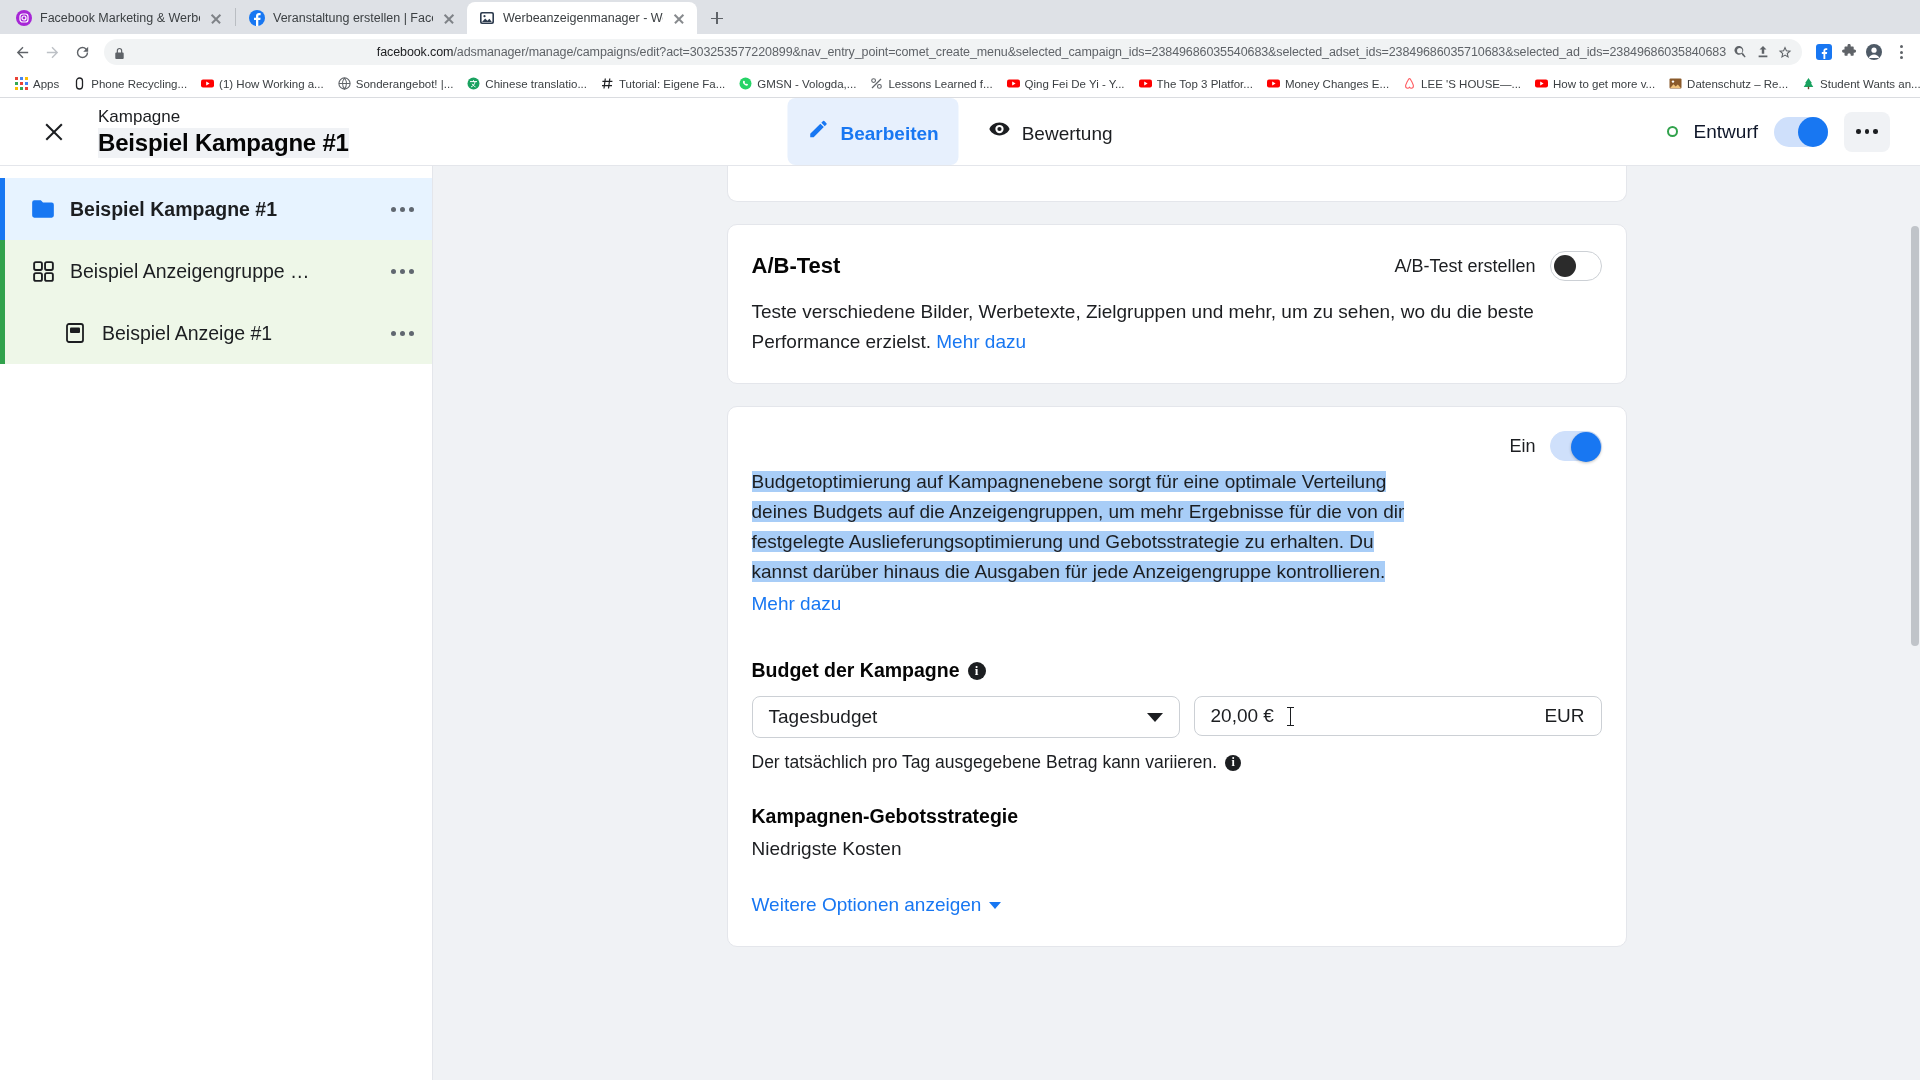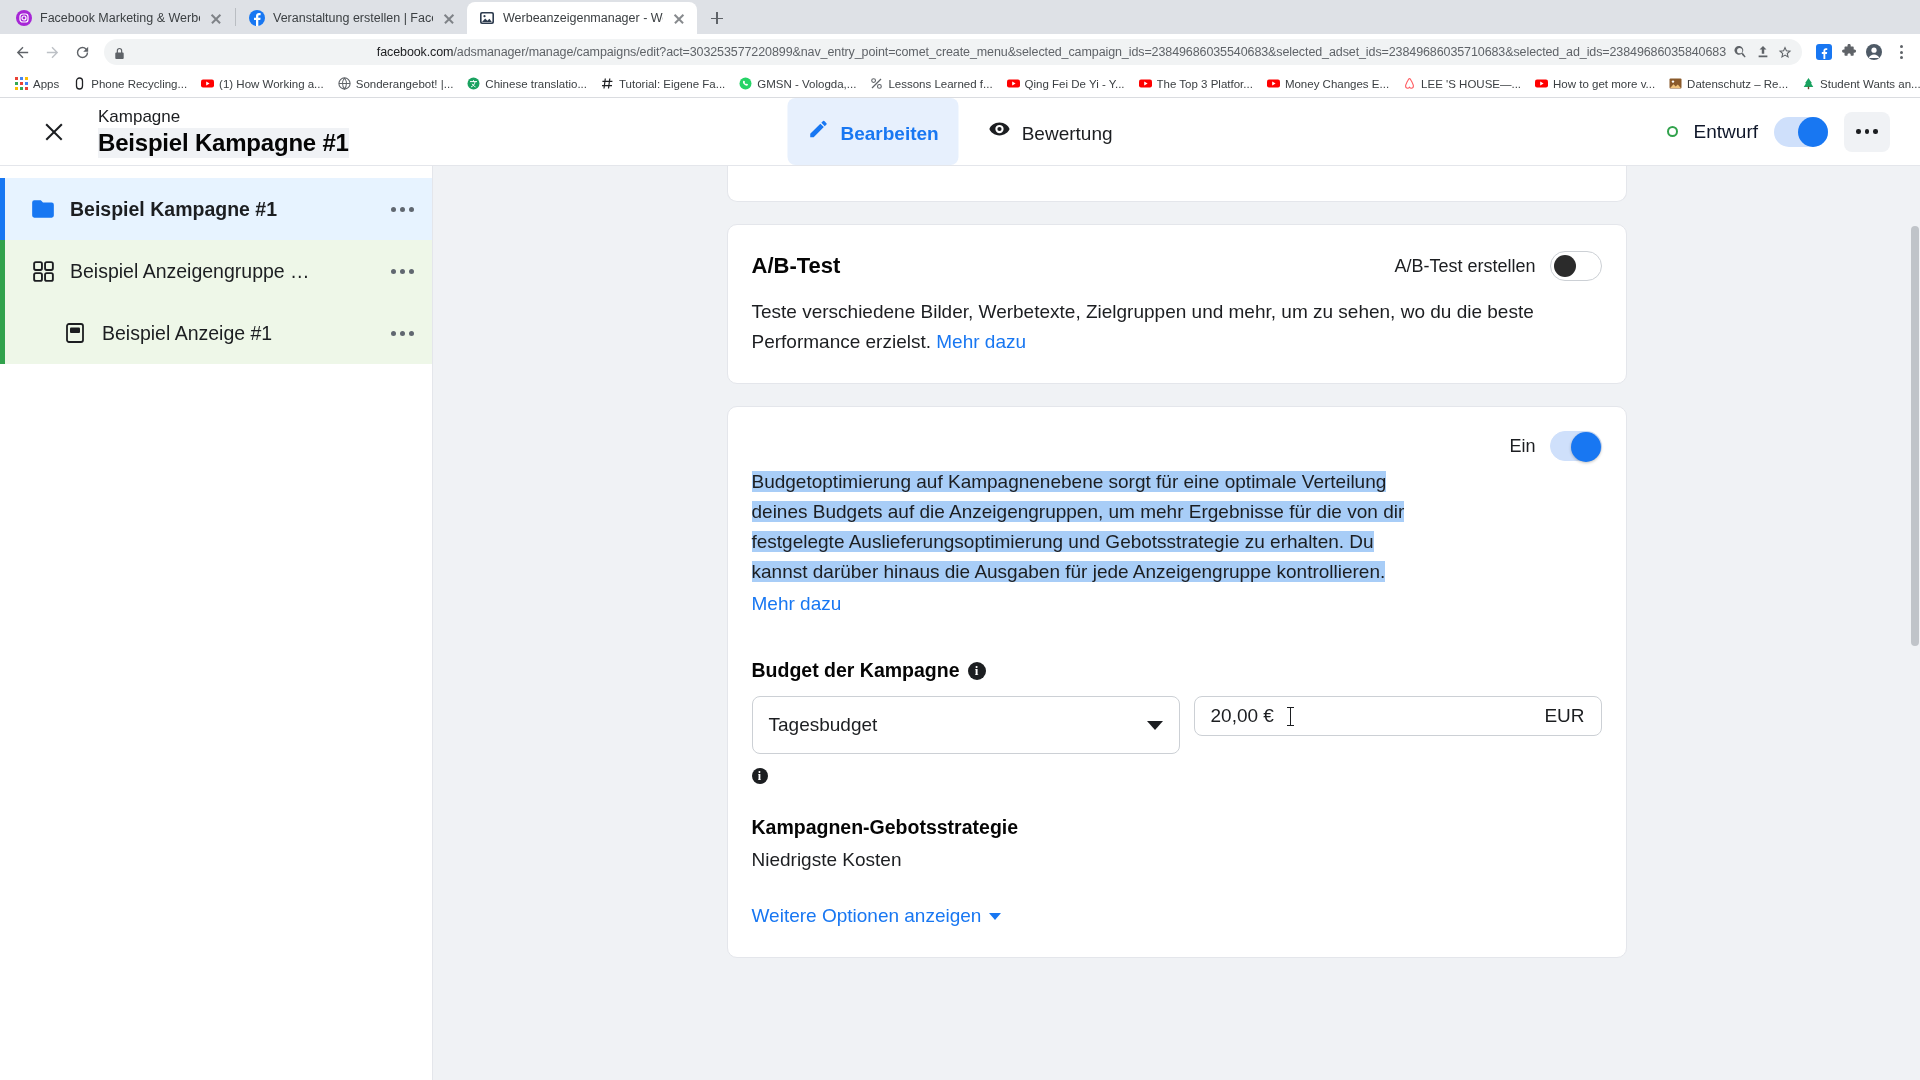--- a/index.html
+++ b/index.html
@@ -157,21 +157,21 @@
   .budgetcard .cardpad { padding: 24px 24px 30px 24px; }
   .bo-title { font-size: 21px; font-weight: 700; color:#050505; }
   .bo-desc { font-size: 19px; line-height: 30px; color:#1c1e21; margin-top: 6px; }
   .bo-more { font-size: 19px; color:#1877f2; margin-top: 6px; display:inline-block; }
 
   .flabel { font-size: 19.5px; font-weight:700; color:#050505; display:flex; align-items:center; gap:8px; margin-top: 44px; }
   .infoico { width:18px; height:18px; border-radius:50%; background:#1c1e21; color:#fff; font-size:13px;
      display:inline-flex; align-items:center; justify-content:center; font-weight:700; font-family:"Liberation Serif", serif;}
   .frow { display:flex; gap: 14px; margin-top: 14px; }
   .sel {
-    flex: 0 0 428px; height: 58px; border:1px solid #ccd0d5; border-radius: 8px;
+    flex: 0 0 428px; height: 42px; border:1px solid #ccd0d5; border-radius: 8px;
     display:flex; align-items:center; padding: 0 16px; font-size: 19px; color:#1c1e21; background:#fff;
   }
   .sel .chev { margin-left:auto; width:0;height:0;border-left:8px solid transparent;
      border-right:8px solid transparent;border-top:9px solid #1c1e21; }
   .amt {
     flex: 1 1 auto; height: 40px; border:1px solid #ccd0d5; border-radius: 8px;
     display:flex; align-items:center; padding: 0 16px; font-size: 19px; color:#1c1e21; background:#fff;
   }
   .amt .caret { width: 1px; height: 19px; background:#1c1e21; margin-left: 16px; position:relative; }
   .amt .caret::before, .amt .caret::after {
@@ -578,20 +578,21 @@
                 <span class="chev"></span>
               </div>
               <div class="amt">
                 <span>20,00 €</span>
                 <span class="caret"></span>
                 <span class="cur">EUR</span>
               </div>
             </div>
 
             <div class="hint">
+              <span>Der tatsächlich pro Tag ausgegebene Betrag kann variieren.</span>
               <span class="infoico">i</span>
             </div>
 
             <div class="sechead">Kampagnen-Gebotsstrategie</div>
             <div class="secval">Niedrigste Kosten</div>
 
             <div class="moreopts">
               <span>Weitere Optionen anzeigen</span>
               <span class="chev"></span>
             </div>

